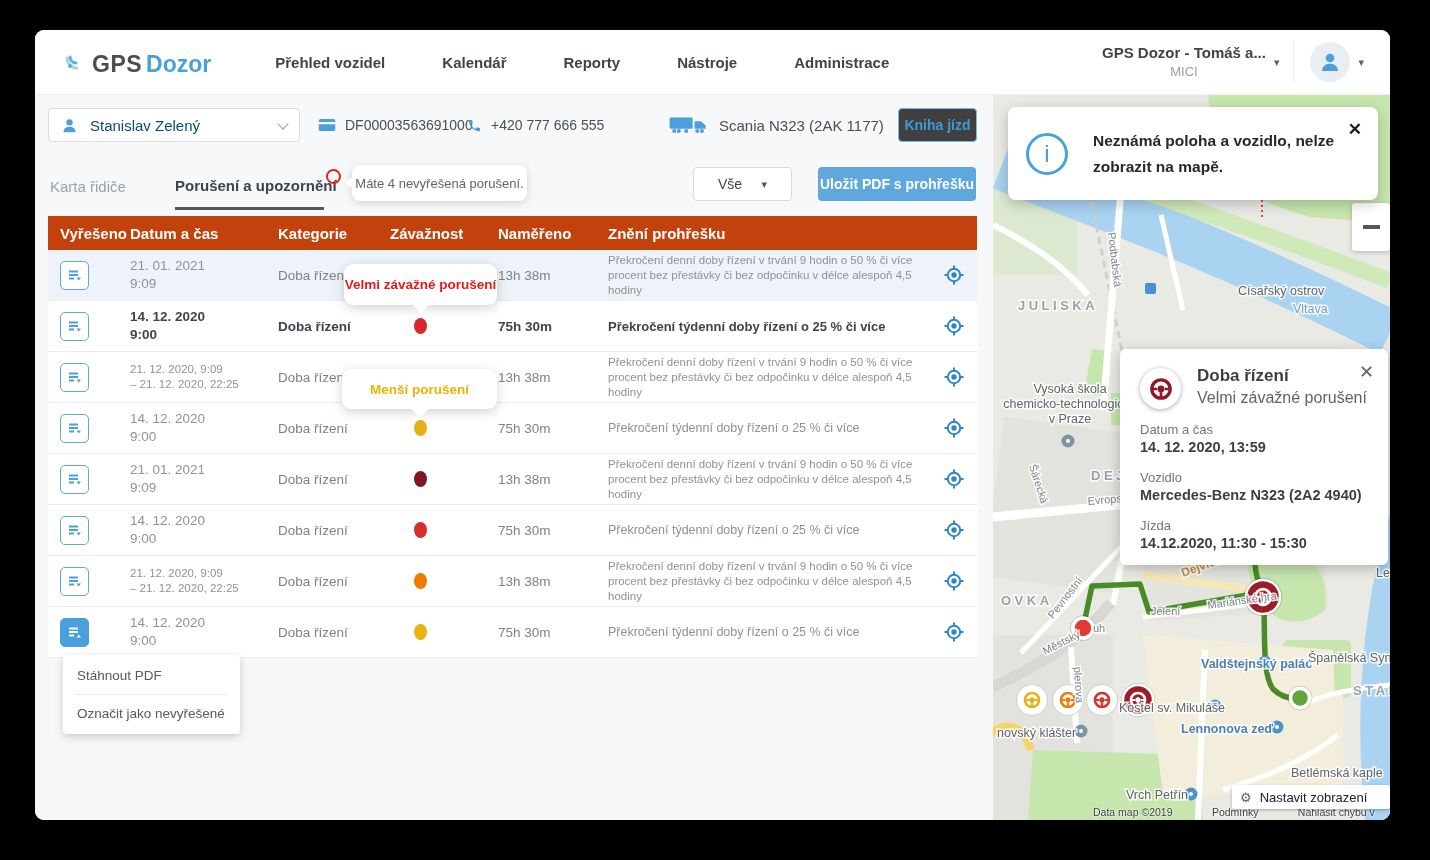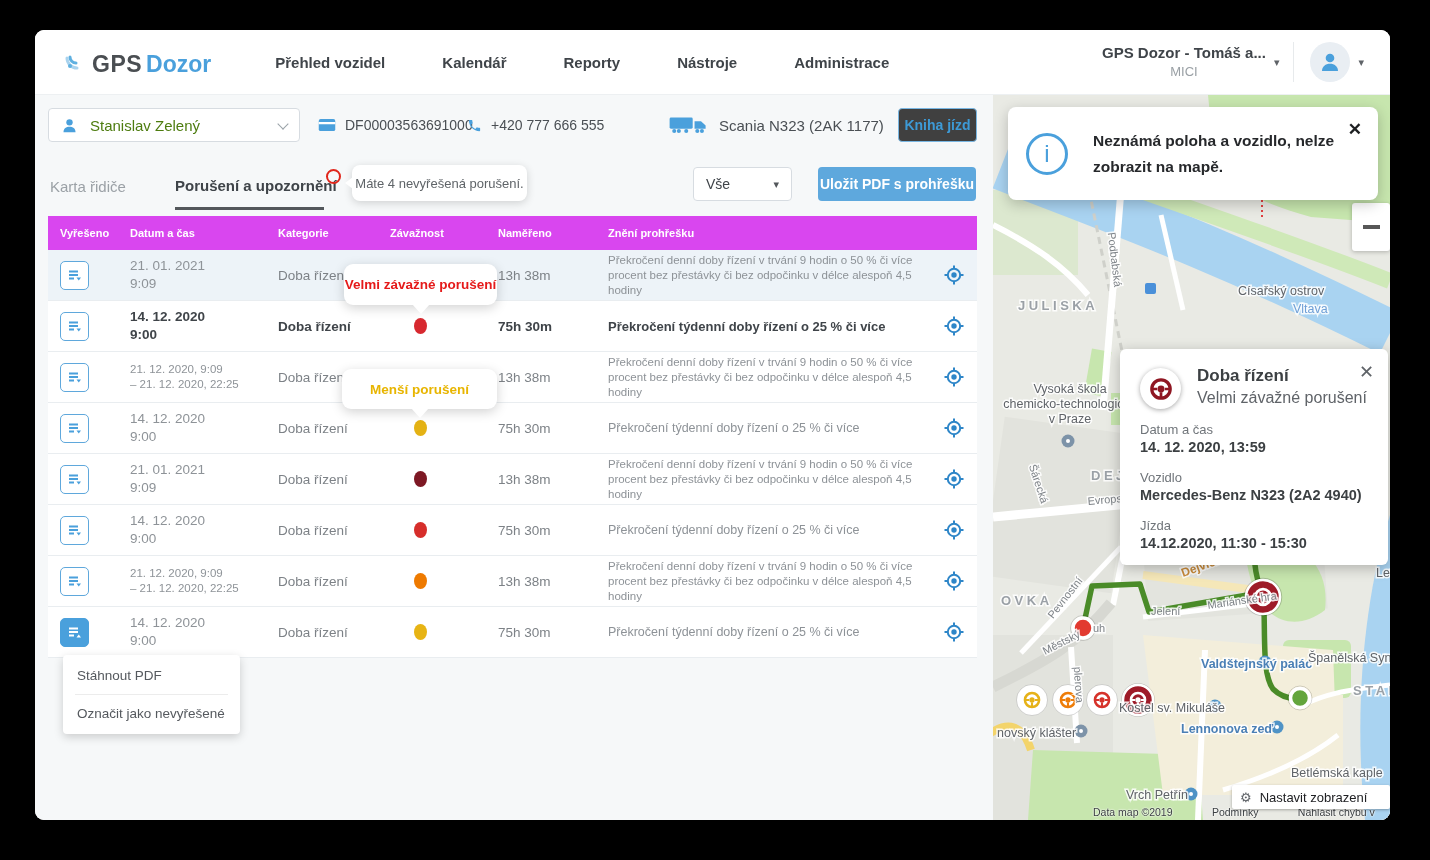--- a/index.html
+++ b/index.html
@@ -26,50 +26,50 @@
   .vdiv{width:1px;height:40px;background:#e7eaec;margin:0 16px 0 14px}
   .avatar{width:40px;height:40px;border-radius:50%;background:#e9eef3;display:flex;
           align-items:center;justify-content:center;cursor:pointer}
   .acc-caret{margin-right:26px}
 
   
   .panel{position:absolute;left:0;top:65px;width:958px;height:725px;background:#f6f8f9}
   .selectbox{display:flex;align-items:center;background:#fff;border:1px solid #d7dce1;
              border-radius:4px;cursor:pointer}
   .driver-sel{left:13px;top:13px;width:252px;height:34px;padding:0 12px}
-  .driver-sel .lbl{font-size:15px;color:#4d7c0f;margin-left:12px}
+  .driver-sel .lbl{font-size:15px;color:#0c4a6e;margin-left:12px}
   .chev{width:8px;height:8px;border-right:1.6px solid #9aa2a8;border-bottom:1.6px solid #9aa2a8;
         transform:rotate(45deg);margin-left:auto;margin-bottom:3px}
   .meta{display:flex;align-items:center;height:34px;top:13px;font-size:14px;color:#4a4f54}
   .meta .t{margin-left:9px}
   .btn-outline{display:flex;align-items:center;justify-content:center;background:#404040;
                border:1px solid #79b7e3;border-radius:4px;color:#3d9ad6;font-size:14px;
                font-weight:700;cursor:pointer}
   .kniha{left:863px;top:13px;width:79px;height:34px}
 
   .tab{font-size:15px;cursor:pointer}
   .tab-card{left:15px;top:83px;color:#9ba1a6}
   .tab-viol{left:140px;top:82px;color:#3f4449;font-weight:700}
   .tab-underline{left:140px;top:112px;width:149px;height:3px;background:#53575b}
   .badge-ring{left:291px;top:74px;width:15px;height:15px;border:2.5px solid #e0261b;border-radius:50%}
   .tab-tip{left:317px;top:70px;width:175px;height:36px;background:#fff;border-radius:8px;
            box-shadow:0 2px 8px rgba(0,0,0,.16);display:flex;align-items:center;
            justify-content:center;font-size:13px;color:#5f6468;z-index:7}
   .tab-tip::before{content:"";position:absolute;left:-7px;top:12px;border:6px solid transparent;
            border-right:8px solid #fff;border-left:none}
-  .filter-sel{left:658px;top:72px;width:99px;height:34px;padding:0 12px;font-size:14px;color:#3f4449}
+  .filter-sel{left:658px;top:72px;width:99px;height:34px;padding:0 24px;font-size:14px;color:#3f4449}
   .filter-sel .caret{margin-left:auto;color:#53575b}
   .btn-primary{display:flex;align-items:center;justify-content:center;background:#5ea8dd;
                border-radius:4px;color:#fff;font-size:14px;font-weight:700;cursor:pointer}
   .pdf-btn{left:783px;top:72px;width:158px;height:34px}
 
   
   .tbl{left:13px;top:121px;width:929px}
-  .thead{display:flex;align-items:center;height:34px;background:#d946ef;color:#fff;
-         font-size:11px;font-weight:700}
+  .thead{display:flex;align-items:center;height:34px;background:#c2410c;color:#fff;
+         font-size:15px;font-weight:700}
   .trow{display:flex;align-items:center;height:51px;background:#fff;
         border-bottom:1px solid #e9edf0;color:#7d8287}
   .trow.hl{background:#edf3f8}
   .c1{width:68px;padding-left:12px}
   .c2{width:148px;padding-left:14px}
   .c3{width:112px;padding-left:14px}
   .c4{width:108px;padding-left:14px}
   .c5{width:110px;padding-left:14px}
   .c6{flex:1;padding-left:14px;padding-right:10px}
   .c7{width:47px;display:flex;justify-content:center}

